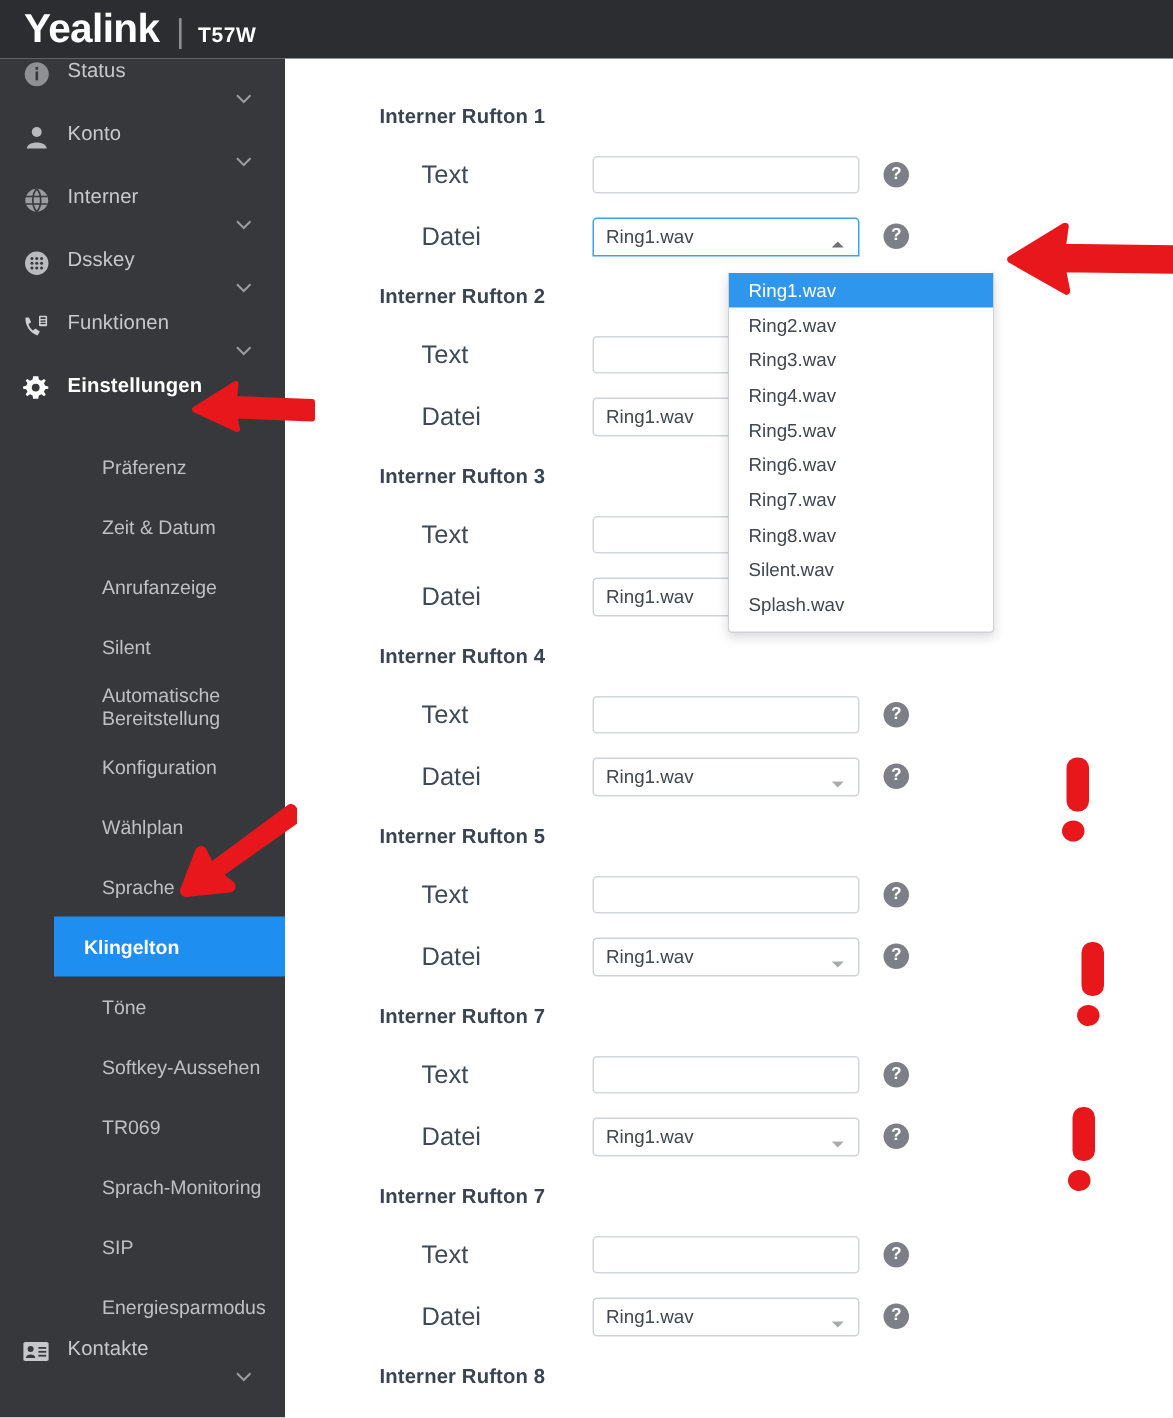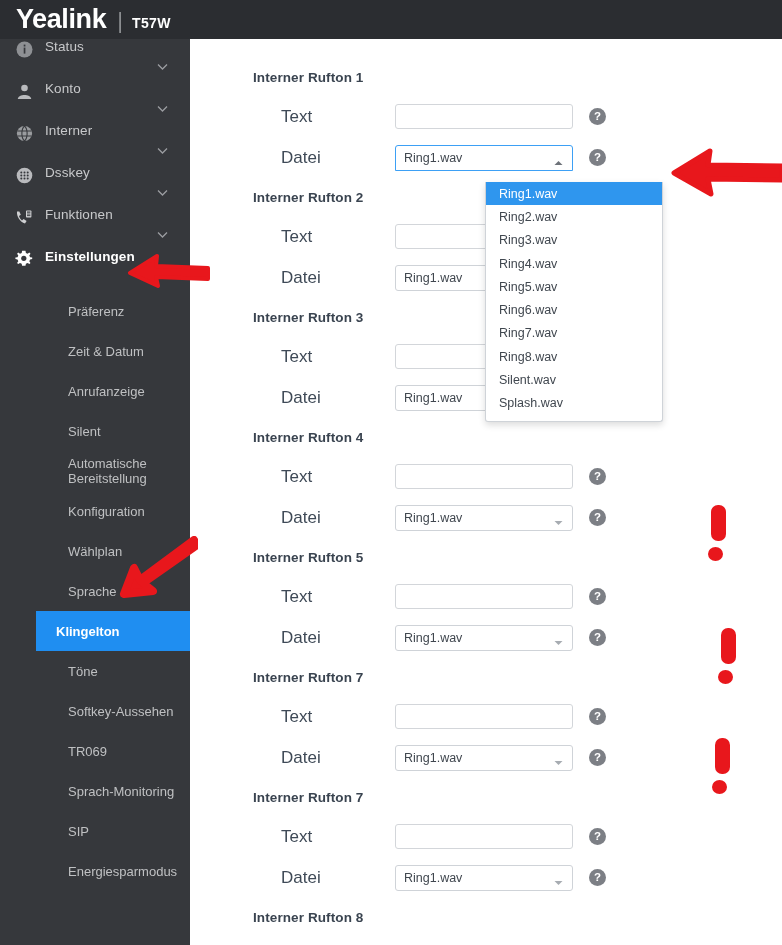--- a/index.html
+++ b/index.html
@@ -429,20 +429,38 @@
     <div class="sub-item">
         <span>Sprach-Monitoring</span>
       </div>
     <div class="sub-item">
         <span>SIP</span>
       </div>
     <div class="sub-item">
         <span>Energiesparmodus</span>
       </div>
 
+    <div class="nav-group">
+      <span class="ico">
+        <svg width="18" height="14" viewBox="0 0 18 14">
+            <rect x="0.6" y="0.6" width="16.8" height="12.8" rx="1.2" fill="#c6c7ca"></rect>
+            <circle cx="5.4" cy="5.4" r="2" fill="#36383c"></circle>
+            <path d="M2.2 11.4 C2.6 8.3 8.2 8.3 8.6 11.4 Z" fill="#36383c"></path>
+            <rect x="10.6" y="4" width="5.2" height="1.2" fill="#36383c"></rect>
+            <rect x="10.6" y="6.6" width="5.2" height="1.2" fill="#36383c"></rect>
+            <rect x="10.6" y="9.2" width="5.2" height="1.2" fill="#36383c"></rect>
+          </svg>
+      </span>
+      <span class="nav-label">Kontakte</span>
+      <span class="chev">
+        <svg width="11" height="7" viewBox="0 0 11 7">
+            <path d="M1 1 L5.5 5.5 L10 1" stroke="#9b9da1" stroke-width="1.3" fill="none"></path>
+          </svg>
+      </span>
+    </div>
 
     <div class="nav-group">
       <span class="ico">
         
       </span>
       <span class="nav-label"></span>
     </div>
   </nav>
 
   <main class="main">

